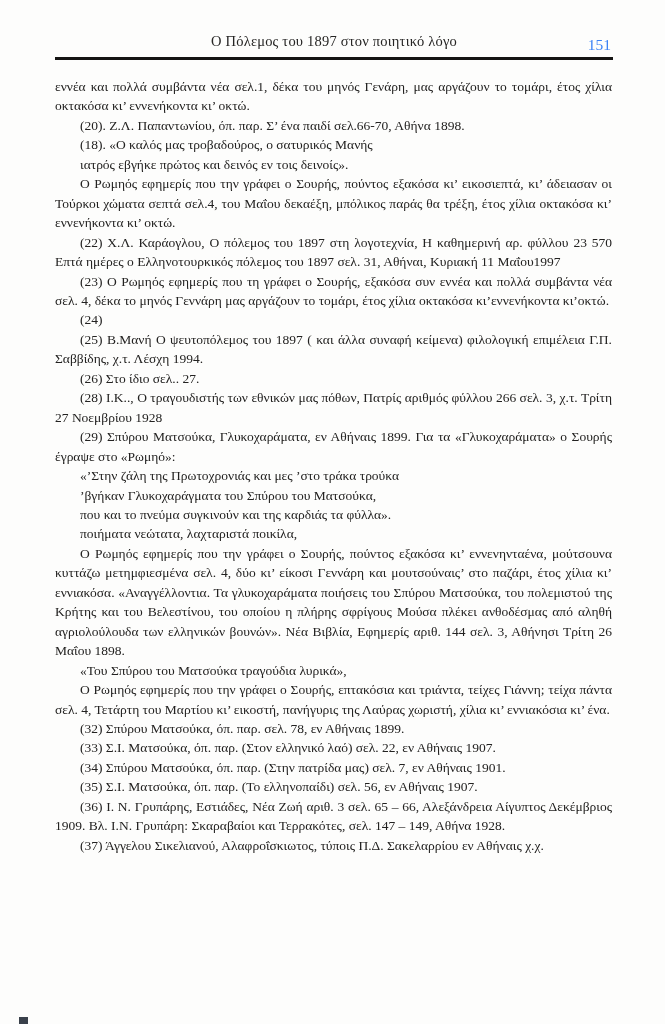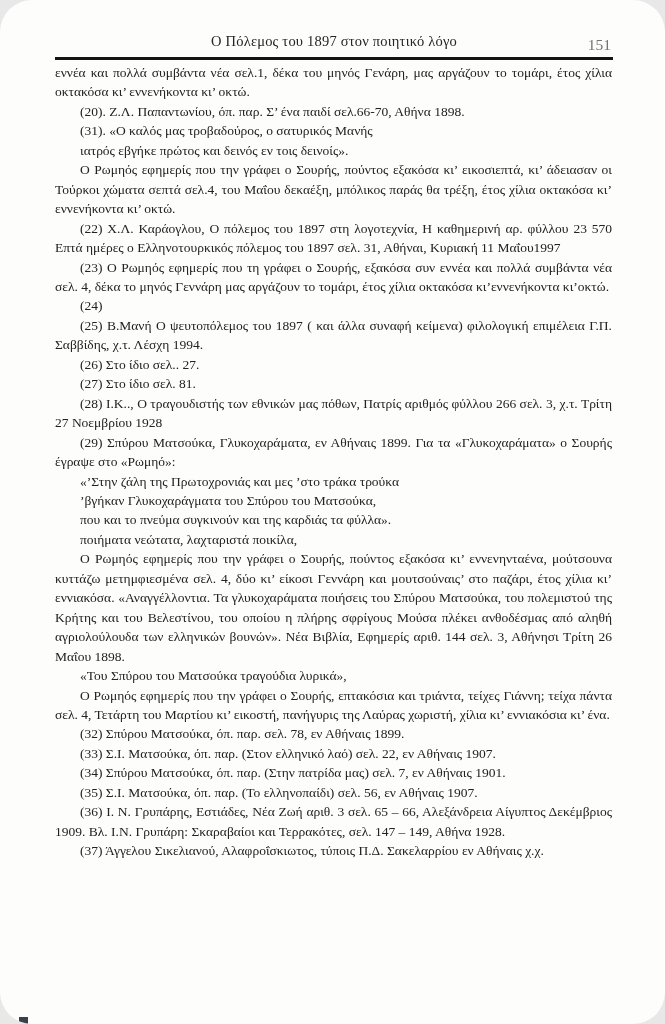--- a/index.html
+++ b/index.html
@@ -6,21 +6,20 @@
   .page {
     position: relative;
     width: 665px;
     height: 1024px;
     margin: 0 auto;
     background: #fdfdfc;
     font-family: "Liberation Serif", "DejaVu Serif", serif;
     color: #222120;
     overflow: hidden;
     box-sizing: border-box;
-    border-radius: 32px;
   }
   .page-header {
     position: absolute;
     left: 55px;
     right: 52px;
     top: 33px;
     border-bottom: 3px solid #151413;
     padding-bottom: 5px;
     height: 19px;
   }
@@ -30,29 +29,29 @@
     font-size: 14.5px;
     letter-spacing: 0.2px;
     color: #262524;
     white-space: nowrap;
   }
   .page-number {
     position: absolute;
     right: 2px;
     bottom: 3px;
     font-size: 15.5px;
-    color: #737373;
+    color: #3b82f6;
     background: #fdfdfc;
     padding-left: 14px;
   }
   .page-body {
     position: absolute;
     left: 55px;
     width: 557px;
-    top: 63px;
+    top: 77px;
     font-size: 13.5px;
     line-height: 19.45px;
     text-align: justify;
     color: #232221;
   }
   .page-body p { margin: 0; padding: 0; }
   .page-body p.para { text-indent: 25px; }
   .page-body p.cont { text-indent: 0; }
   .page-body p.quote { margin-left: 25px; text-align: left; text-indent: 0; }
   .scan-mark {
@@ -69,29 +68,28 @@
 
 <div class="page">
   <header class="page-header">
     <span class="running-title">Ο Πόλεμος του 1897 στον ποιητικό λόγο</span>
     <span class="page-number">151</span>
   </header>
 
   <main class="page-body" id="body-container">
       <p class="cont">εννέα και πολλά συμβάντα νέα σελ.1, δέκα του μηνός Γενάρη, μας αργάζουν το τομάρι, έτος χίλια οκτακόσα κι’ εννενήκοντα κι’ οκτώ.</p>
       <p class="para">(20). Ζ.Λ. Παπαντωνίου, όπ. παρ. Σ’ ένα παιδί σελ.66-70, Αθήνα 1898.</p>
-      <p class="para">(31). «Ο καλός μας τροβαδούρος, ο σατυρικός Μανής</p>
+      <p class="para">(18). «Ο καλός μας τροβαδούρος, ο σατυρικός Μανής</p>
       <p class="quote">ιατρός εβγήκε πρώτος και δεινός εν τοις δεινοίς».</p>
       <p class="para">Ο Ρωμηός εφημερίς που την γράφει ο Σουρής, πούντος εξακόσα κι’ εικοσιεπτά, κι’ άδειασαν οι Τούρκοι χώματα σεπτά σελ.4, του Μαΐου δεκαέξη, μπόλικος παράς θα τρέξη, έτος χίλια οκτακόσα κι’ εννενήκοντα κι’ οκτώ.</p>
       <p class="para">(22)  Χ.Λ. Καράογλου, Ο πόλεμος του 1897 στη λογοτεχνία, Η καθημερινή αρ. φύλλου 23 570 Επτά ημέρες ο Ελληνοτουρκικός πόλεμος του 1897 σελ. 31, Αθήναι, Κυριακή 11 Μαΐου1997</p>
       <p class="para">(23)  Ο Ρωμηός εφημερίς που τη γράφει ο Σουρής, εξακόσα συν εννέα και πολλά συμβάντα νέα σελ. 4, δέκα το μηνός Γεννάρη μας αργάζουν το τομάρι, έτος χίλια οκτακόσα κι’εννενήκοντα κι’οκτώ.</p>
       <p class="para">(24)</p>
       <p class="para">(25)  Β.Μανή Ο ψευτοπόλεμος του 1897 ( και άλλα συναφή κείμενα) φιλολογική επιμέλεια Γ.Π. Σαββίδης, χ.τ. Λέσχη 1994.</p>
       <p class="para">(26)  Στο ίδιο σελ.. 27.</p>
-      <p class="para">(27)  Στο ίδιο σελ. 81.</p>
       <p class="para">(28) Ι.Κ.., Ο τραγουδιστής των εθνικών μας πόθων, Πατρίς αριθμός φύλλου 266 σελ. 3, χ.τ. Τρίτη 27 Νοεμβρίου 1928</p>
       <p class="para">(29) Σπύρου Ματσούκα, Γλυκοχαράματα, εν Αθήναις 1899. Για τα «Γλυκοχαράματα» ο Σουρής έγραψε στο «Ρωμηό»:</p>
       <p class="quote">«’Στην ζάλη της Πρωτοχρονιάς και μες ’στο τράκα τρούκα</p>
       <p class="quote">’βγήκαν Γλυκοχαράγματα του Σπύρου του Ματσούκα,</p>
       <p class="quote">που και το πνεύμα συγκινούν και της καρδιάς τα φύλλα».</p>
       <p class="quote">ποιήματα νεώτατα, λαχταριστά ποικίλα,</p>
       <p class="para">Ο Ρωμηός εφημερίς που την γράφει ο Σουρής, πούντος εξακόσα κι’ εννενηνταένα, μούτσουνα κυττάζω μετημφιεσμένα σελ. 4, δύο κι’ είκοσι Γεννάρη και μουτσούναις’ στο παζάρι, έτος χίλια κι’ εννιακόσα. «Αναγγέλλοντια. Τα γλυκοχαράματα ποιήσεις του Σπύρου Ματσούκα, του πολεμιστού της Κρήτης και του Βελεστίνου, του οποίου η πλήρης σφρίγους Μούσα πλέκει ανθοδέσμας από αληθή αγριολούλουδα των ελληνικών βουνών». Νέα Βιβλία, Εφημερίς αριθ. 144 σελ. 3, Αθήνησι Τρίτη 26 Μαΐου 1898.</p>
       <p class="quote">«Του Σπύρου του Ματσούκα τραγούδια λυρικά»,</p>
       <p class="para">Ο Ρωμηός εφημερίς που την γράφει ο Σουρής, επτακόσια και τριάντα, τείχες Γιάννη; τείχα πάντα σελ. 4, Τετάρτη του Μαρτίου κι’ εικοστή, πανήγυρις της Λαύρας χωριστή, χίλια κι’ εννιακόσια κι’ ένα.</p>
       <p class="para">(32) Σπύρου Ματσούκα, όπ. παρ. σελ. 78, εν Αθήναις 1899.</p>

